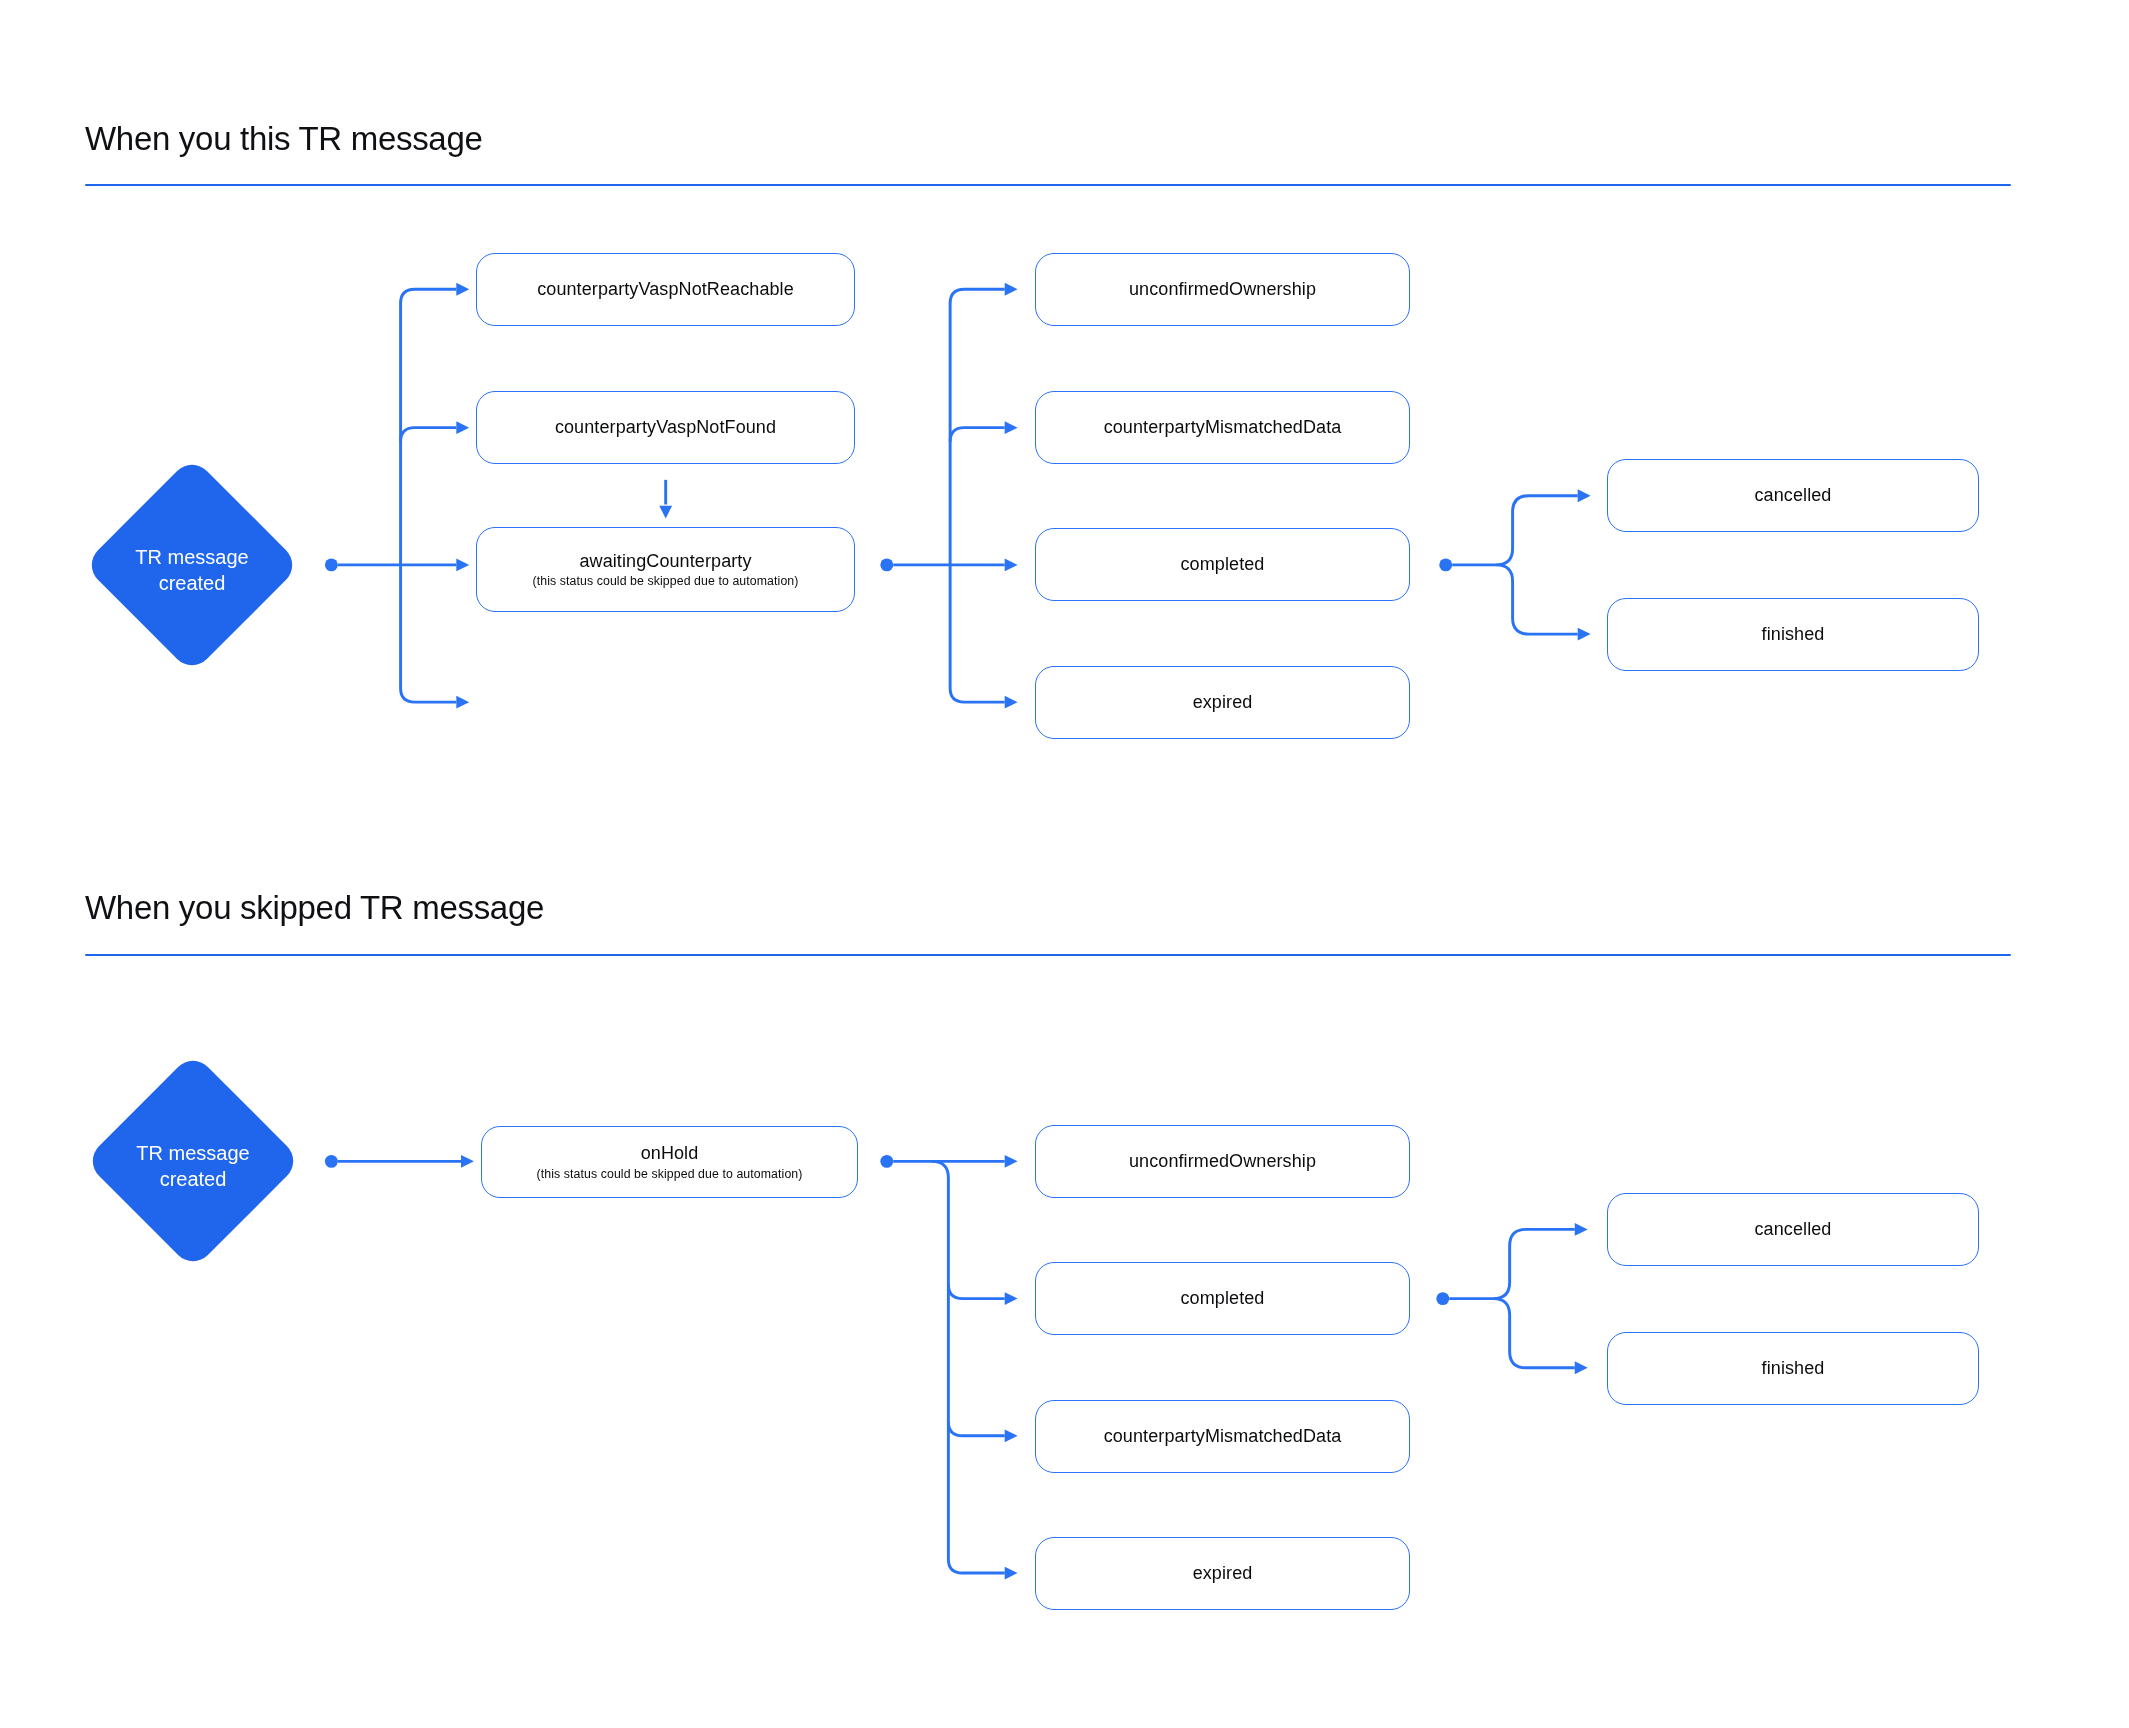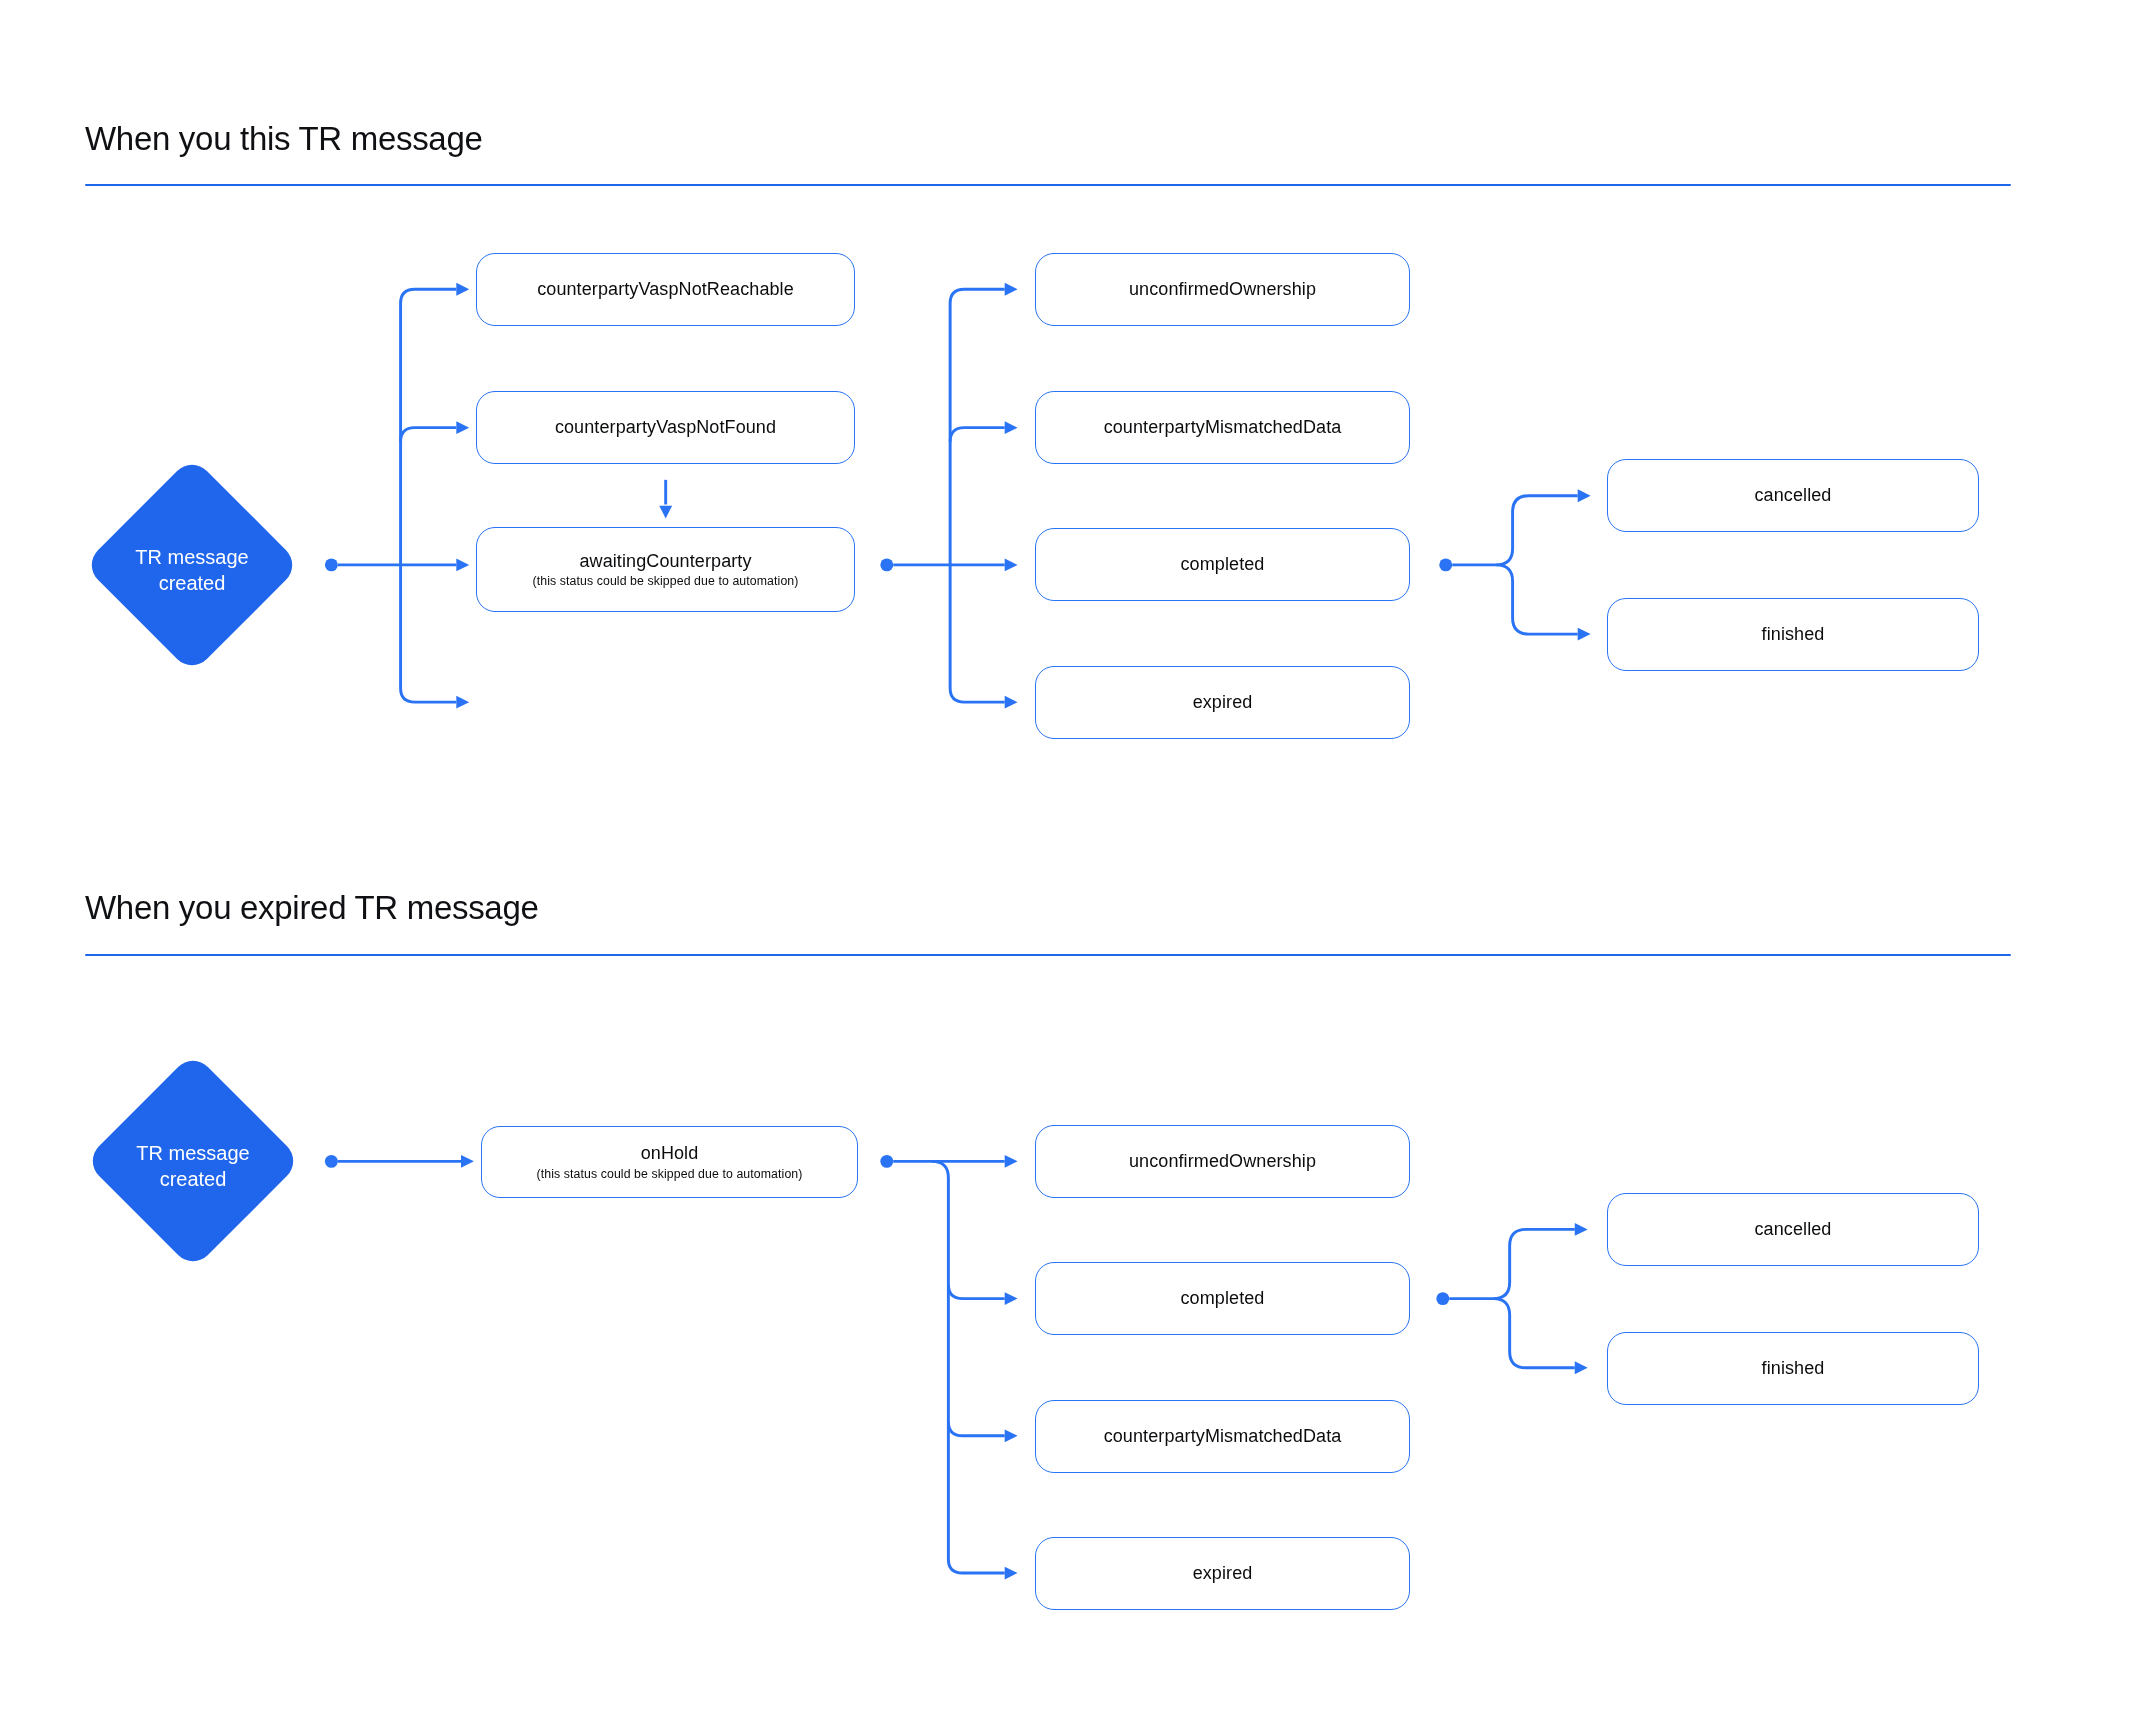--- a/index.html
+++ b/index.html
@@ -200,21 +200,21 @@
     <span class="node-label">expired</span>
   </div>
 
   <div class="node" style="left:1607px; top:459px; width:372px; height:73px;">
     <span class="node-label">cancelled</span>
   </div>
   <div class="node" style="left:1607px; top:598px; width:372px; height:73px;">
     <span class="node-label">finished</span>
   </div>
 
-  <div class="section-title" style="top:889px;">When you expired TR message</div>
+  <div class="section-title" style="top:889px;">When you skipped TR message</div>
   <div class="divider" style="top:954px;"></div>
 
   <div class="diamond-wrap" style="left:84px; top:1052px;">
     <div class="diamond-shape"></div>
     <div class="diamond-text">
       <span>TR message</span>
       <span>created</span>
     </div>
   </div>
 

